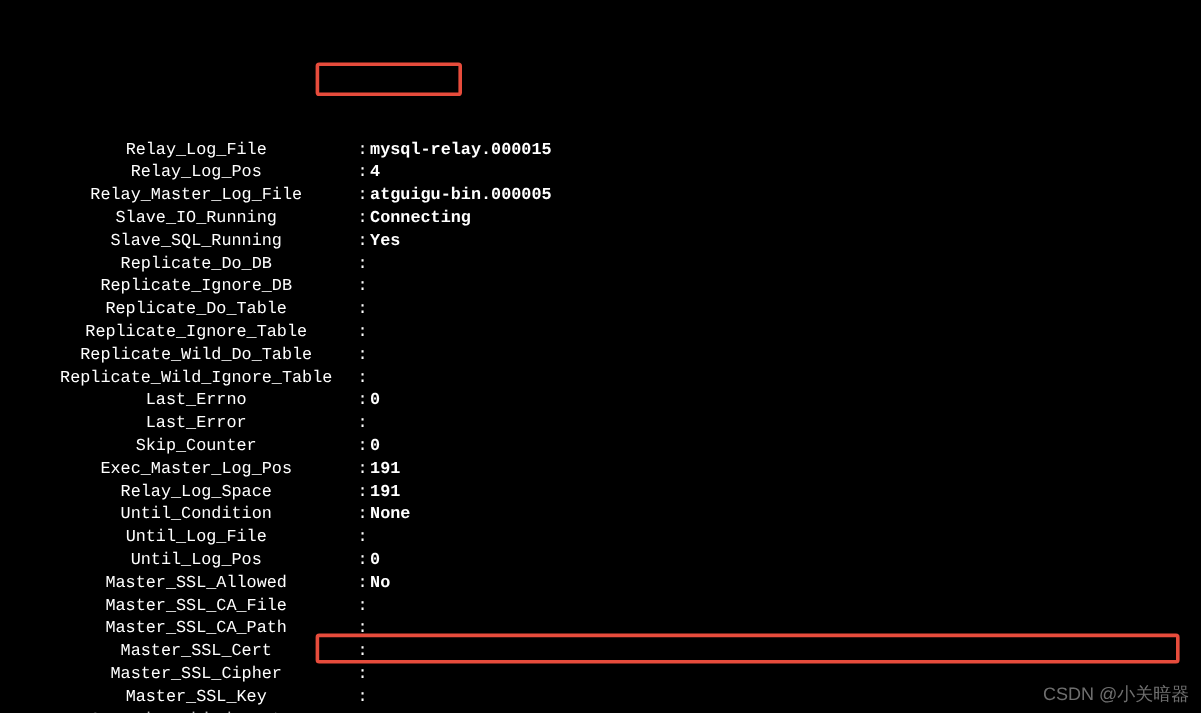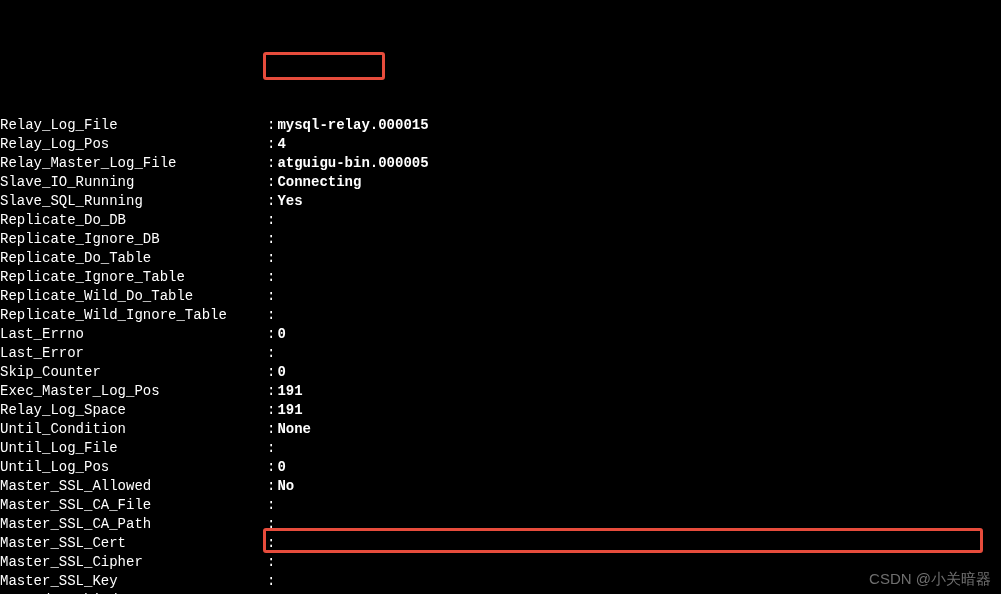--- a/index.html
+++ b/index.html
@@ -20,22 +20,23 @@
       white-space: pre;
     }
     .terminal {
       padding-top: 2px;
     }
     .line {
       display: flex;
     }
     .label {
       width: 265px;
-      text-align: left;
+      text-align: center;
       padding-right: 0;
+      margin-left: 31px;
     }
     .colon {
       padding: 0 2px;
     }
     .value {
       flex: 1;
       font-weight: bold;
     }
     .highlight-box-1 {
       position: absolute;

